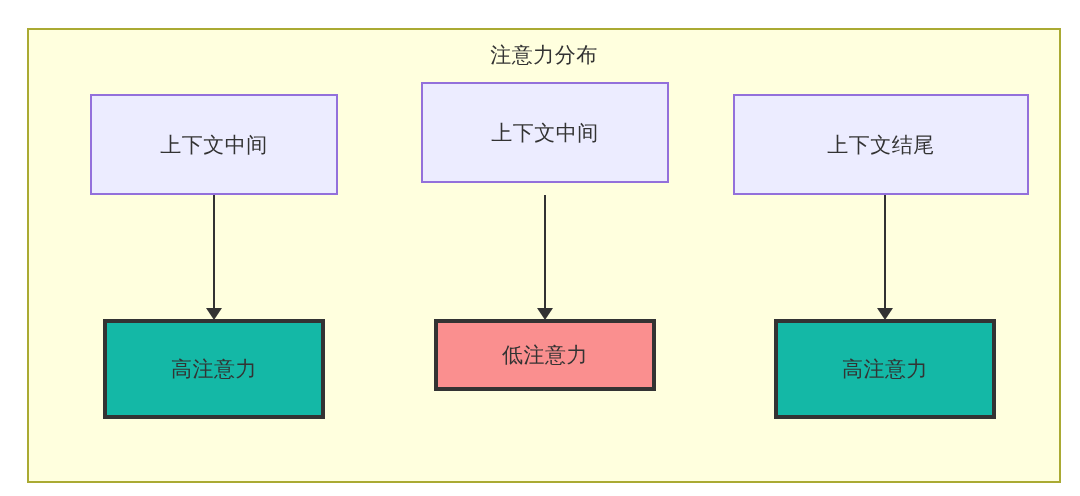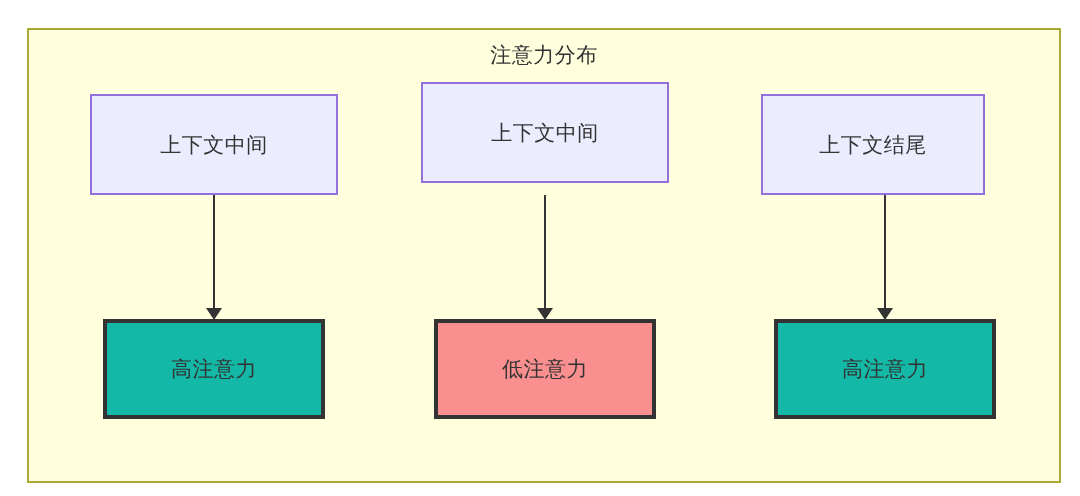--- a/index.html
+++ b/index.html
@@ -102,38 +102,38 @@
     <div class="subgraph-title">注意力分布</div>
 
     <div class="node context" style="left: 61px; top: 64px; width: 248px; height: 101px;">
       <span>上下文中间</span>
     </div>
 
     <div class="node context" style="left: 392px; top: 52px; width: 248px; height: 101px;">
       <span>上下文中间</span>
     </div>
 
-    <div class="node context" style="left: 732px; top: 64px; width: 224px; height: 101px;">
+    <div class="node context" style="left: 704px; top: 64px; width: 296px; height: 101px;">
       <span>上下文结尾</span>
     </div>
 
     <div class="edge" style="left: 184px; top: 165px; height: 113px;"></div>
     <div class="arrowhead" style="left: 177px; top: 278px;"></div>
 
     <div class="edge" style="left: 515px; top: 165px; height: 113px;"></div>
     <div class="arrowhead" style="left: 508px; top: 278px;"></div>
 
     <div class="edge" style="left: 855px; top: 165px; height: 113px;"></div>
     <div class="arrowhead" style="left: 848px; top: 278px;"></div>
 
     <div class="node attention high" style="left: 74px; top: 289px; width: 222px; height: 100px;">
       <span>高注意力</span>
     </div>
 
-    <div class="node attention low" style="left: 405px; top: 289px; width: 222px; height: 100px;">
+    <div class="node attention low" style="left: 405px; top: 289px; width: 222px; height: 72px;">
       <span>低注意力</span>
     </div>
 
     <div class="node attention high" style="left: 745px; top: 289px; width: 222px; height: 100px;">
       <span>高注意力</span>
     </div>
 
   </div>
 </div>
 

